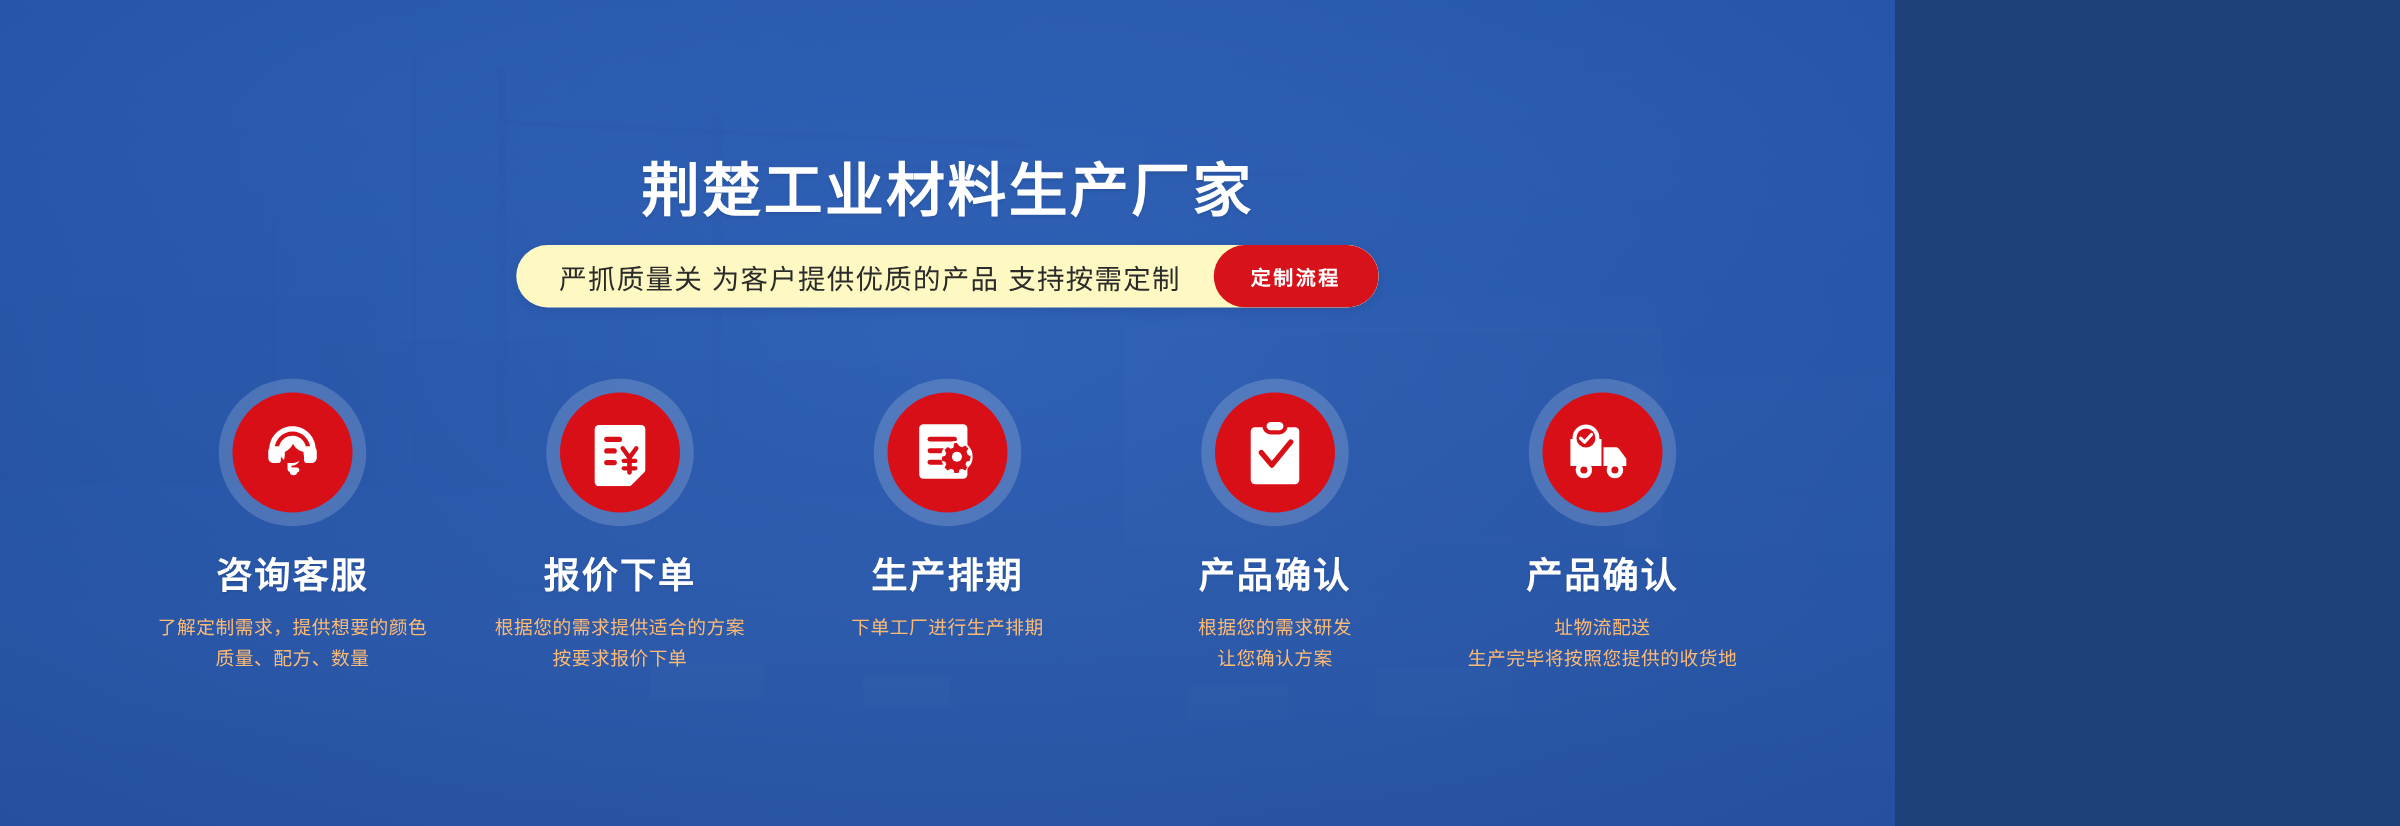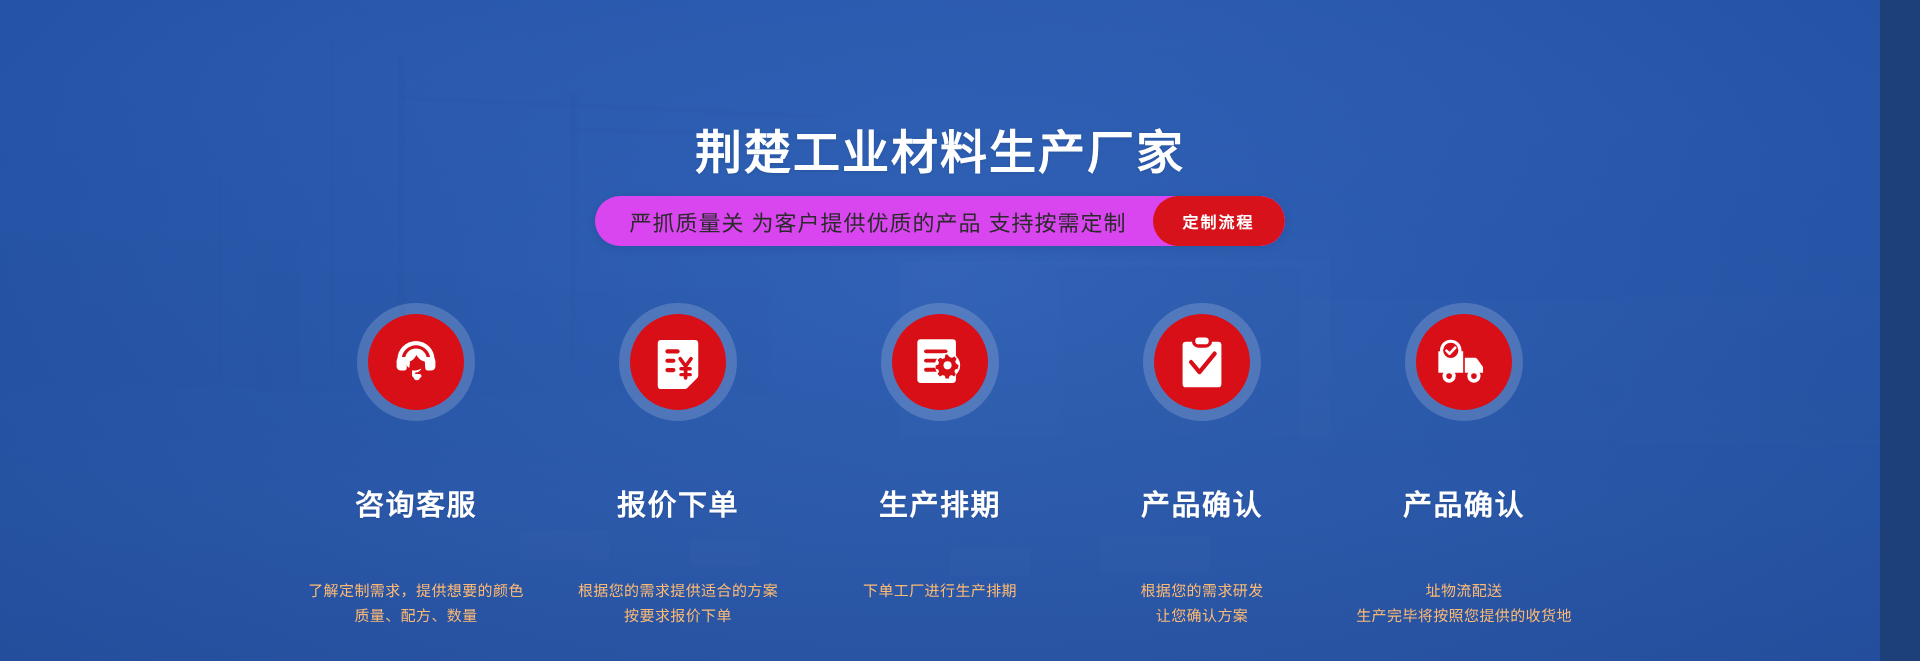--- a/index.html
+++ b/index.html
@@ -5,21 +5,21 @@
 <style>
   html, body {
     margin: 0;
     padding: 0;
     background: #1d3f7a;
   }
   * { box-sizing: border-box; }
 
   .banner {
     position: relative;
-    width: 1880px;
+    width: 1516px;
     height: 661px;
     overflow: hidden;
     font-family: "Liberation Sans", "DejaVu Sans", sans-serif;
     background: #2a5ab2;
   }
 
   
   .bg-layer {
     position: absolute;
     inset: 0;
@@ -120,21 +120,21 @@
     position: absolute;
     top: 196px;
     left: 0;
     width: 100%;
     display: flex;
     justify-content: center;
   }
   .pill {
     display: flex;
     align-items: stretch;
-    background: #d946ef;
+    background: #fef9c3;
     border-radius: 30px;
     height: 50px;
     overflow: hidden;
     box-shadow: 0 2px 8px rgba(10,30,70,.12);
   }
   .pill-text {
     display: flex;
     align-items: center;
     padding: 0 26px 0 34px;
     color: #2b2b2b;
@@ -168,21 +168,20 @@
     justify-content: center;
     align-items: flex-start;
   }
   .step {
     width: 262px;
     display: flex;
     flex-direction: column;
     align-items: center;
     text-align: center;
     cursor: pointer;
-    gap: 44px;
   }
   .icon-ring {
     width: 118px;
     height: 118px;
     border-radius: 50%;
     background: rgba(255,255,255,.17);
     display: flex;
     align-items: center;
     justify-content: center;
     flex: none;

